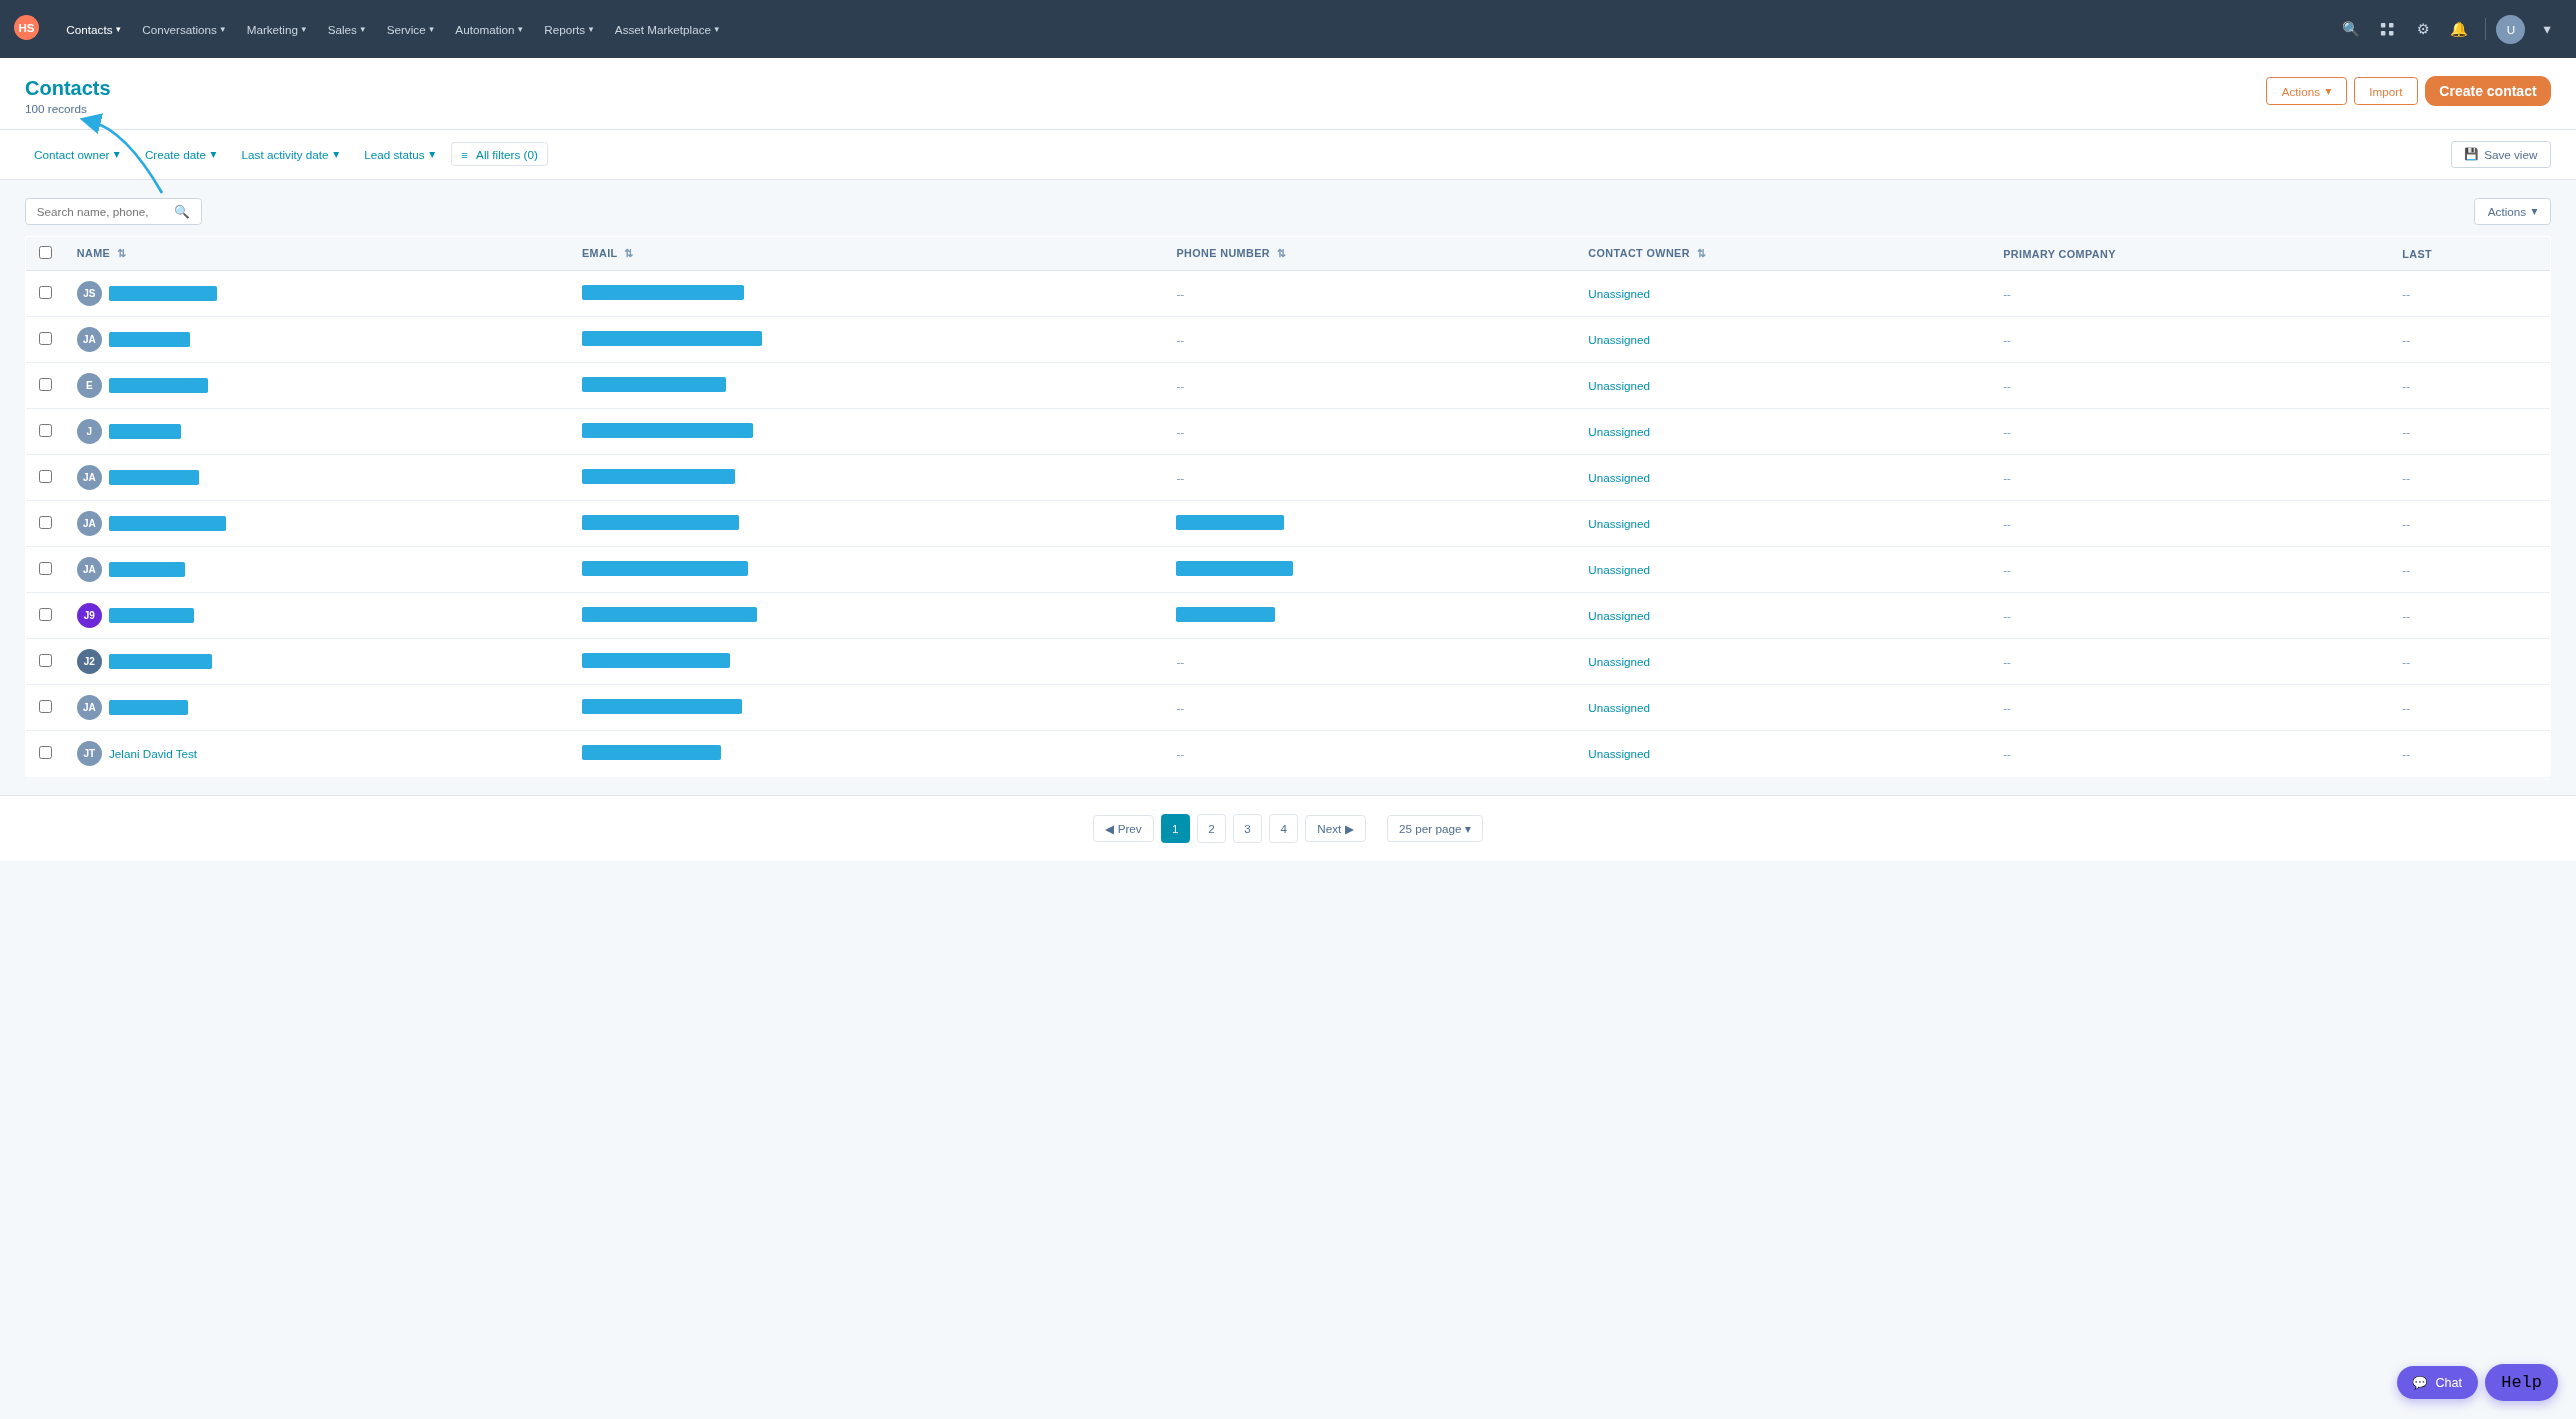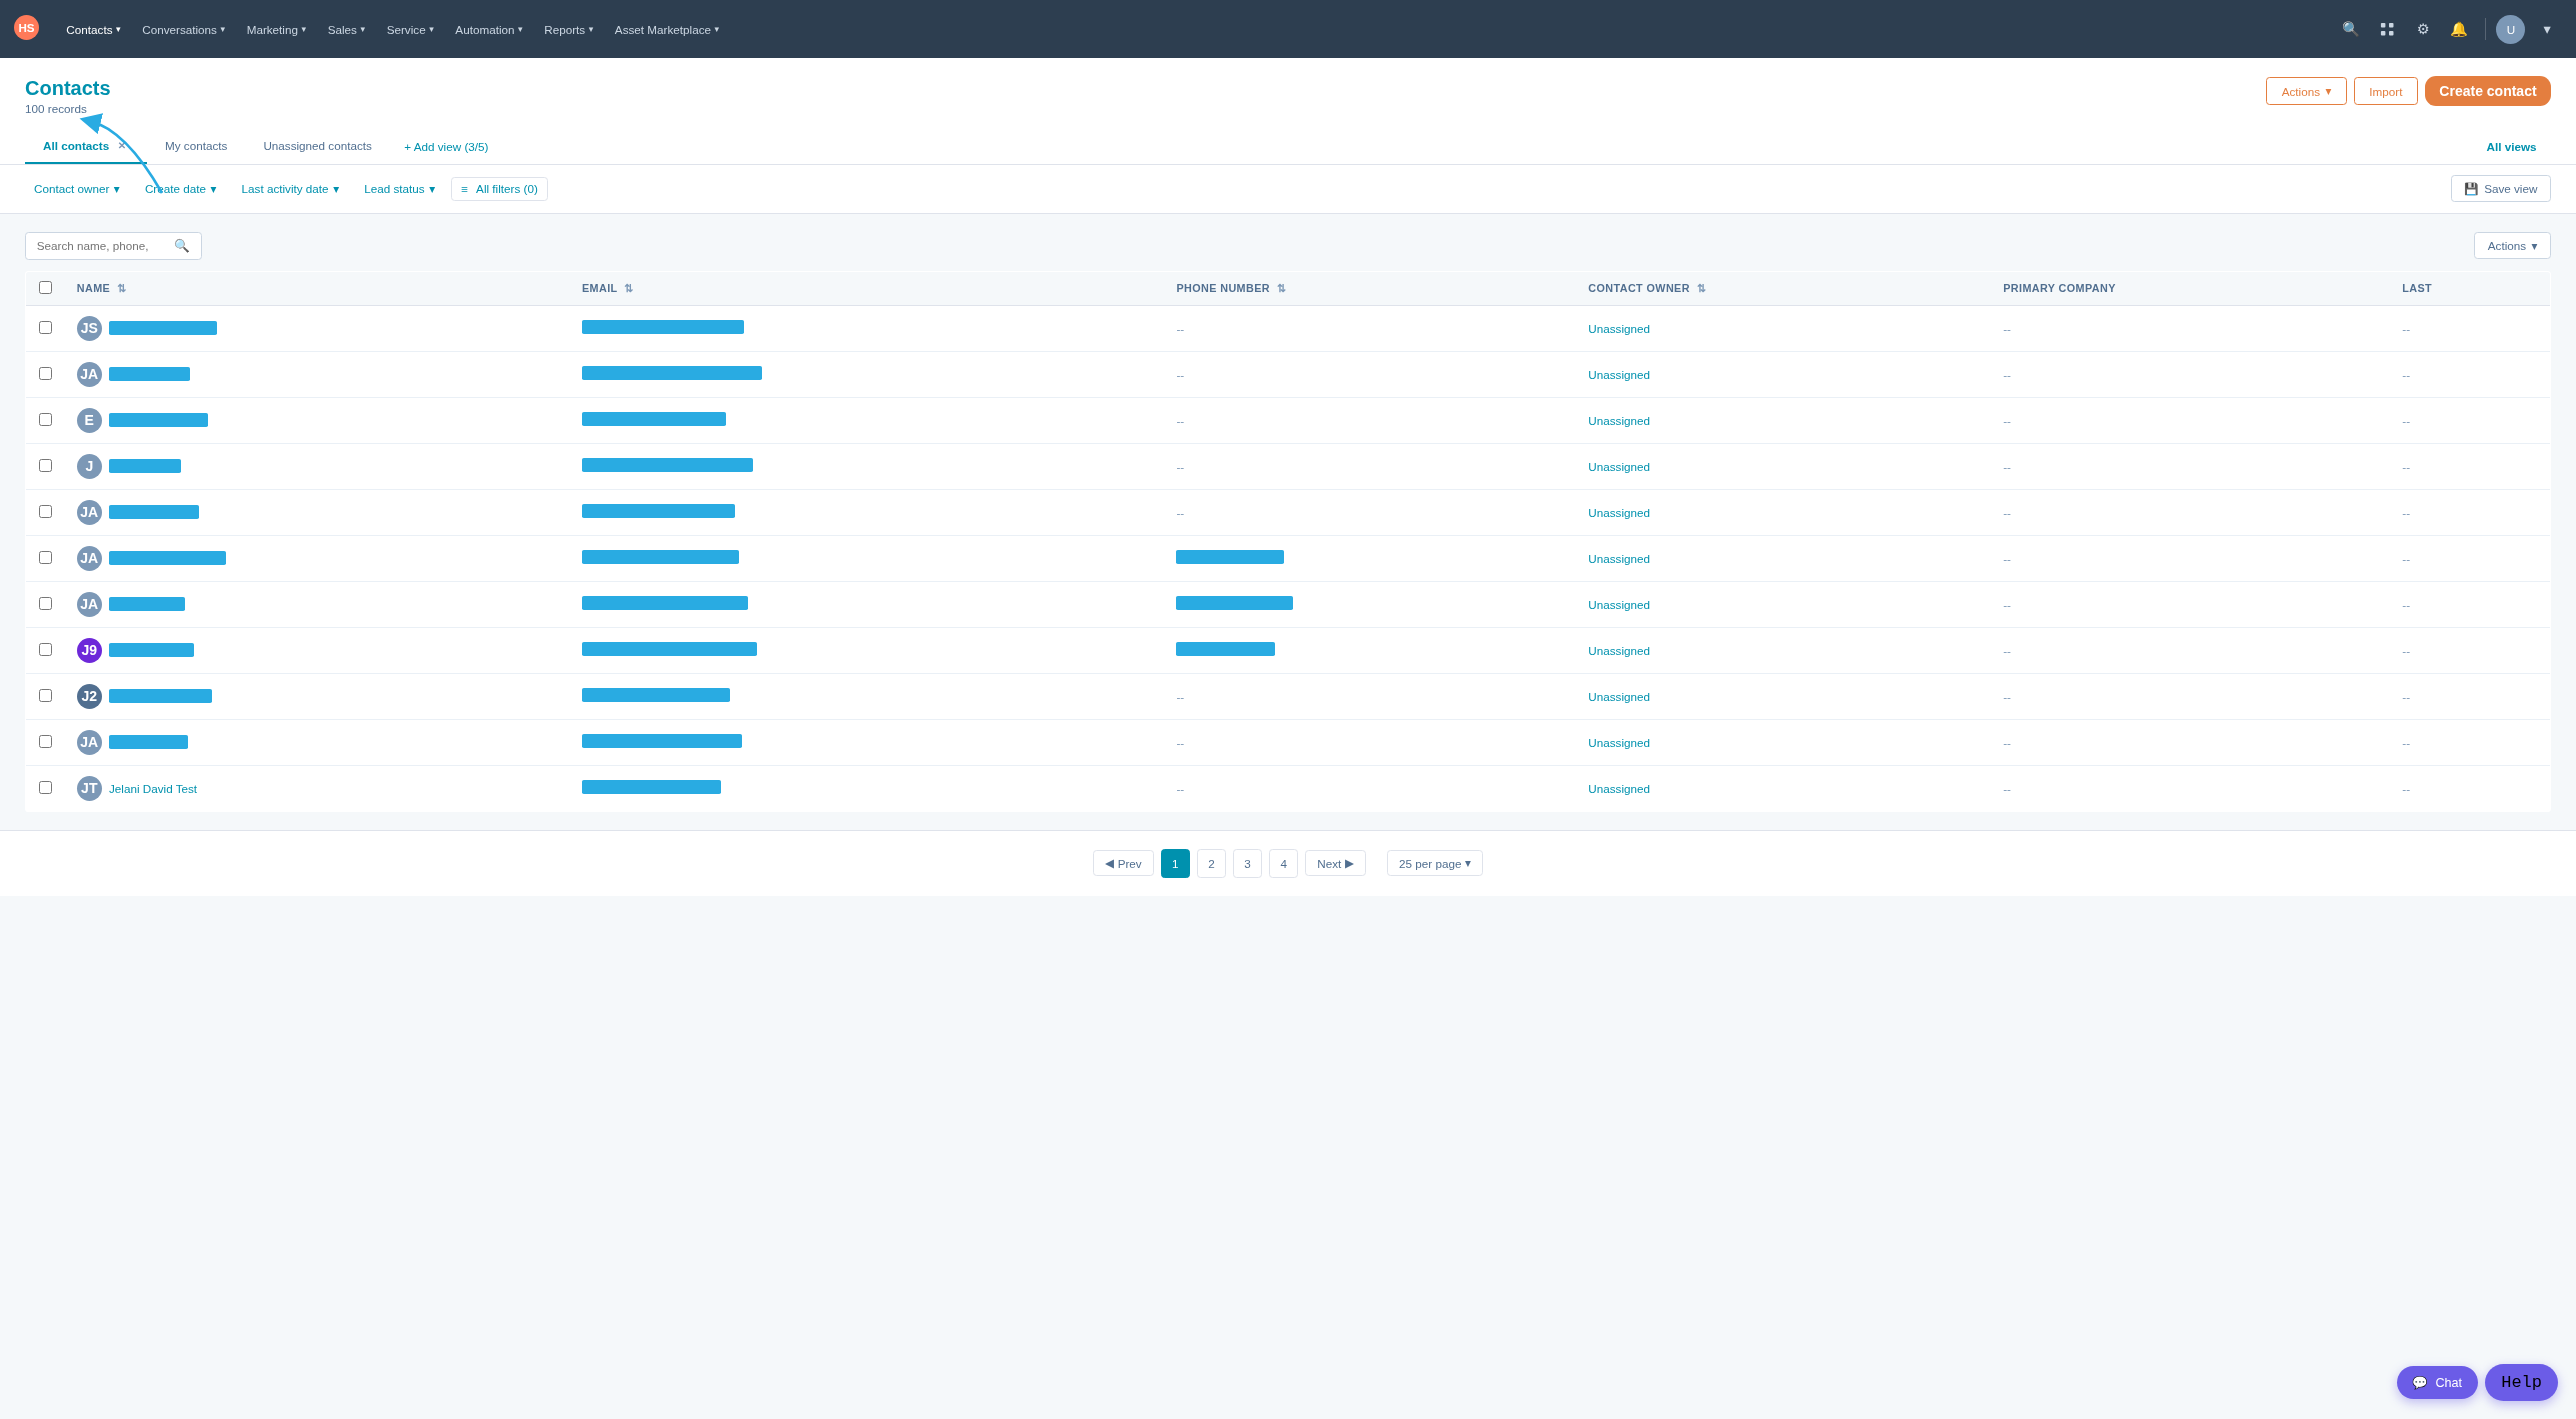--- a/index.html
+++ b/index.html
@@ -247,21 +247,21 @@
       border-bottom: 0.9px solid #eaf0f6;
       font-size: 11.7px;
       color: #33475b;
       vertical-align: middle;
     }
     .data-table tr:last-child td { border-bottom: none; }
     .contact-avatar {
       width: 25px; height: 25px;
       border-radius: 50%;
       display: inline-flex; align-items: center; justify-content: center;
-      font-size: 14px;
+      font-size: 10px;
       font-weight: 600;
       color: #fff;
       flex-shrink: 0;
     }
     .name-cell {
       display: flex; align-items: center; gap: 7.2px;
     }
     .name-link { color: #0091ae; text-decoration: none; }
     .unassigned-link { color: #0091ae; text-decoration: none; font-size: 11.7px; }
     .dash { color: #7c98b6; }
@@ -455,34 +455,20 @@
     <svg class="arrow-svg" viewBox="0 0 120 100">
       <defs>
         <marker id="arrowhead" markerWidth="8" markerHeight="8" refX="4" refY="4" orient="auto">
           <path d="M0,0 L8,4 L0,8 Z" fill="#29abe2"></path>
         </marker>
       </defs>
       <path d="M 100,90 Q 60,20 20,10" stroke="#29abe2" stroke-width="3" fill="none" marker-end="url(#arrowhead)"></path>
     </svg>
   </div>
 
-  <div class="view-tabs">
-    <div class="view-tab active">
-      <span>All contacts</span>
-      <span class="view-tab-close">✕</span>
-    </div>
-    <div class="view-tab">
-      <span>My contacts</span>
-    </div>
-    <div class="view-tab">
-      <span>Unassigned contacts</span>
-    </div>
-    <div class="view-tab-add">+ Add view (3/5)</div>
-    <div class="view-tab-all">All views</div>
-  </div>
 </div>
 
 <div class="filters-bar">
   <button class="filter-btn">
     <span>Contact owner</span>
     <span>▾</span>
   </button>
   <button class="filter-btn">
     <span>Create date</span>
     <span>▾</span>

